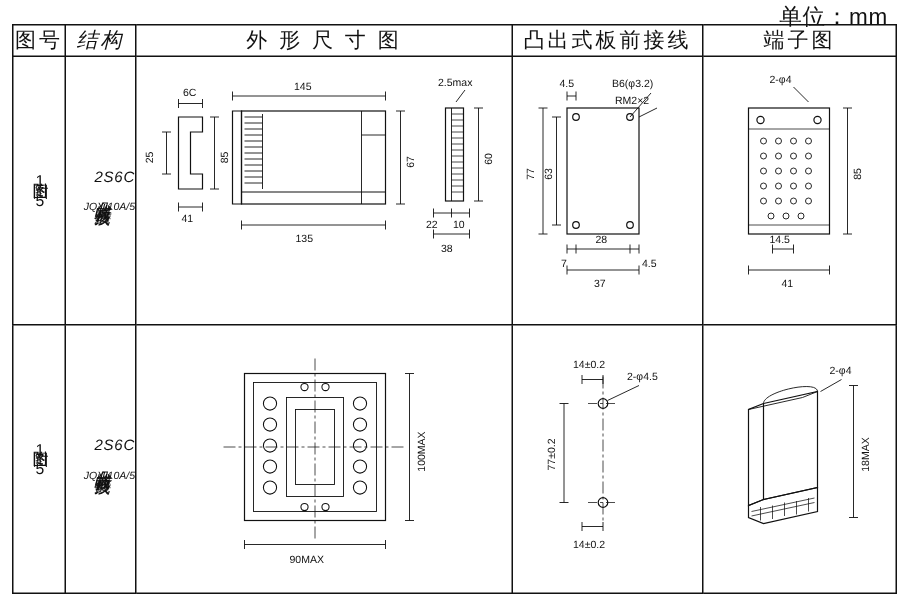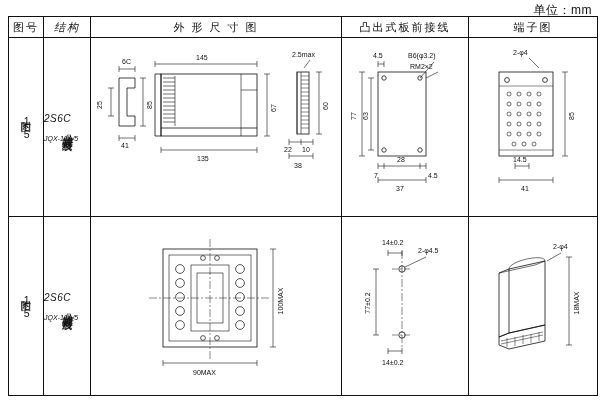--- a/index.html
+++ b/index.html
@@ -1,33 +1,33 @@
 <!DOCTYPE html>
 <html><head>
 <meta charset="utf-8">
 <style>
   html,body{margin:0;padding:0;background:#fff;}
   body{width:600px;height:400px;font-family:"Liberation Sans",sans-serif;color:#111;overflow:hidden;}
   .page{position:relative;width:600px;height:400px;}
-  .unit{position:absolute;right:8px;top:2px;font-size:12px;letter-spacing:0.5px;}
+  .unit{position:absolute;right:8px;top:2px;font-size:15px;letter-spacing:0.5px;}
   table.main{position:absolute;left:8px;top:16px;width:584px;height:376px;border-collapse:collapse;table-layout:fixed;}
   table.main th, table.main td{border:1px solid #111;padding:0;vertical-align:middle;}
-  th{font-weight:normal;font-size:11px;letter-spacing:2px;height:20px;}
+  th{font-weight:normal;font-size:14px;letter-spacing:2px;height:20px;}
   .c1{width:34px;}
   .c2{width:46px;font-style:italic;}
   .c3{width:250px;margin-top:40px;}
   .c4{width:126px;}
   .c5{width:128px;}
   .cell{position:relative;width:100%;height:100%;box-sizing:border-box;}
   .rowcell{height:178px;}
   
   .vtext{writing-mode:vertical-rl;text-orientation:upright;margin:0 auto;font-size:10.5px;line-height:1.25;letter-spacing:1px;text-align:center;}
   .fig{display:flex;flex-direction:column;align-items:center;justify-content:center;height:100%;font-size:10.5px;}
   .code{font-size:7px;letter-spacing:0;}
-  .struct{display:flex;flex-direction:column;align-items:flex-start;justify-content:center;height:100%;gap:2px;}
+  .struct{display:flex;flex-direction:column;align-items:flex-end;justify-content:center;height:100%;gap:2px;}
   .struct .t{font-size:10px;letter-spacing:0.5px;}
   .svgwrap{position:absolute;inset:0;}
   svg{display:block;}
   text{font-family:"Liberation Sans",sans-serif;fill:#111;}
 </style>
 </head>
 <body>
 
 <div class="page">
 

